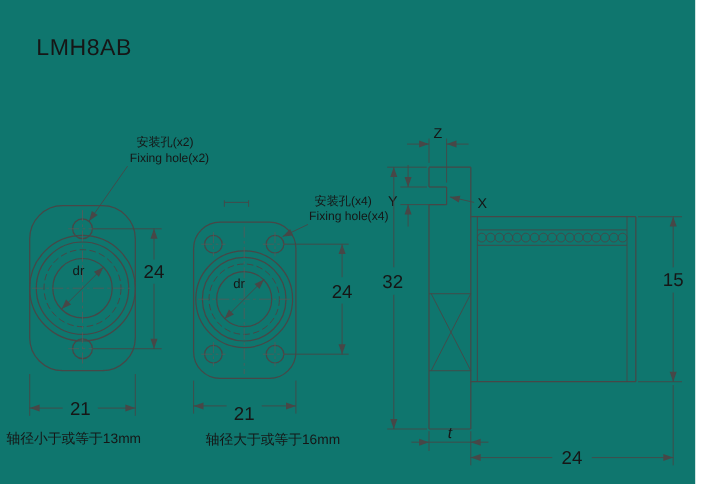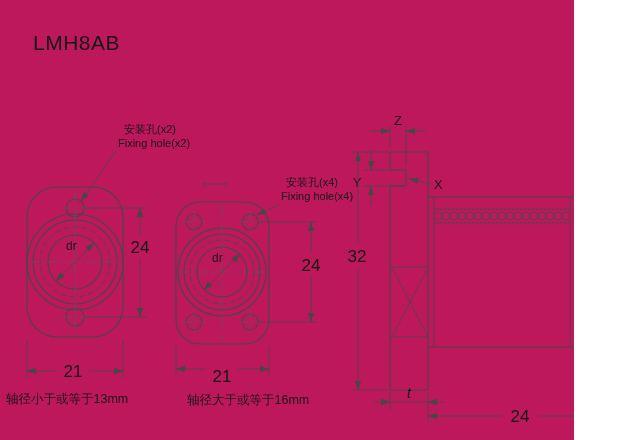--- a/index.html
+++ b/index.html
@@ -1,16 +1,16 @@
 <!DOCTYPE html>
 <html><head>
 <meta charset="utf-8">
 <style>
   html,body{margin:0;padding:0;background:#fff;}
-  .canvas{position:relative;width:574px;height:440px;background:#be185d;overflow:hidden;
+  .canvas{position:relative;width:632px;height:440px;background:#0f766e;overflow:hidden;
           font-family:"Liberation Sans",sans-serif;}
   svg{position:absolute;left:0;top:0;}
   .s    {stroke:#474747;stroke-width:1.1;fill:none;}
   .thin {stroke:#474747;stroke-width:0.8;fill:none;}
   .dash {stroke:#474747;stroke-width:0.9;fill:none;stroke-dasharray:6 3;}
   .cl   {stroke:#5a5a5a;stroke-width:0.7;fill:none;stroke-dasharray:10 3 2.5 3;}
   .dim  {stroke:#474747;stroke-width:0.8;fill:none;}
   text{fill:#161616;font-family:"Liberation Sans",sans-serif;}
   .title{font-size:21px;font-weight:500;letter-spacing:.5px;}
   .num{font-size:17px;}

